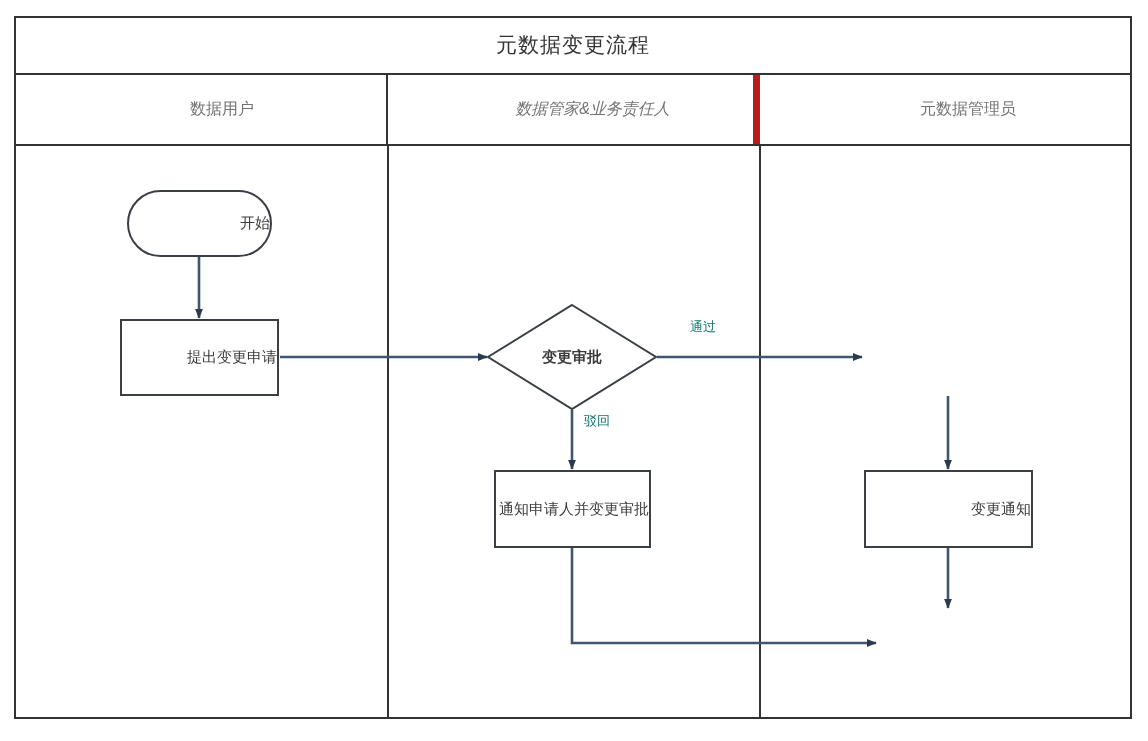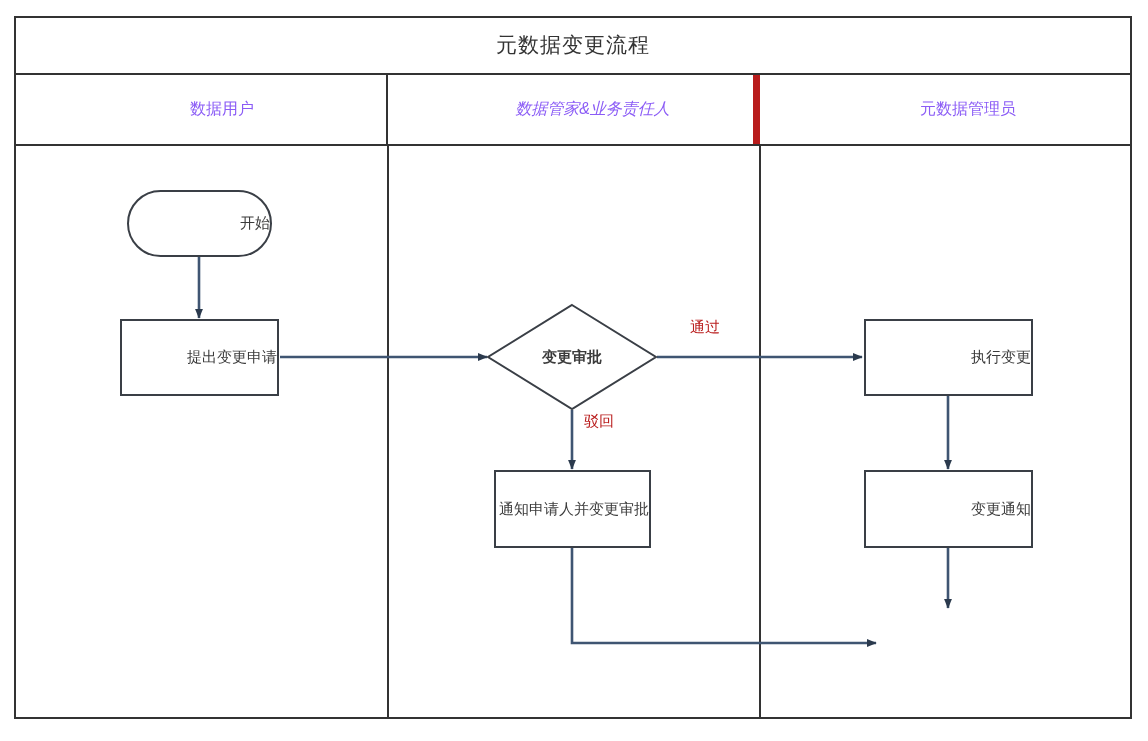--- a/index.html
+++ b/index.html
@@ -59,21 +59,21 @@
     box-sizing: border-box;
     border-bottom: 2px solid #333333;
     display: flex;
   }
   .lane-header {
     box-sizing: border-box;
     display: flex;
     align-items: center;
     justify-content: center;
     font-size: 16px;
-    color: #8b5cf6;
+    color: #737373;
     padding-left: 44px;
   }
   .lane-header.h0 { width: 374px; border-right: 2px solid #333333; }
   .lane-header.h1 { width: 372px; border-right: 7px solid #b91c1c; font-style: italic; }
   .lane-header.h2 { width: 372px; }
 
   
   .lane-divider {
     position: absolute;
     top: 146px;
@@ -127,22 +127,22 @@
     position: absolute;
     left: 0; top: 0;
     width: 1148px;
     height: 741px;
     z-index: 2;
     pointer-events: none;
   }
 
   .edge-label {
     position: absolute;
-    font-size: 15px;
-    color: #b91c1c;
+    font-size: 13px;
+    color: #0f766e;
     background: #ffffff;
     padding: 0 3px;
     z-index: 4;
     white-space: nowrap;
   }
 </style>
 </head>
 <body>
 
 <div id="canvas">
@@ -199,23 +199,20 @@
       <polygon points="86,2 170,54 86,106 2,54" fill="#ffffff" stroke="#3a3f46" stroke-width="2"></polygon>
     </svg>
     <div class="diamond-label">变更审批</div>
   </div>
 
   <div class="node process" style="left:494px; top:470px; width:157px; height:78px; flex-direction:row;">
     <span>通知申请人并</span>
     <span>变更审批</span>
   </div>
 
-  <div class="node process" style="left:864px; top:319px; width:169px; height:77px;">
-    <span>执行变更</span>
-  </div>
 
   <div class="node process" style="left:864px; top:470px; width:169px; height:78px;">
     <span>变更通知</span>
   </div>
 
 
   <div class="edge-label" style="left:687px; top:318px;">通过</div>
   <div class="edge-label" style="left:581px; top:412px;">驳回</div>
 
 </div>

